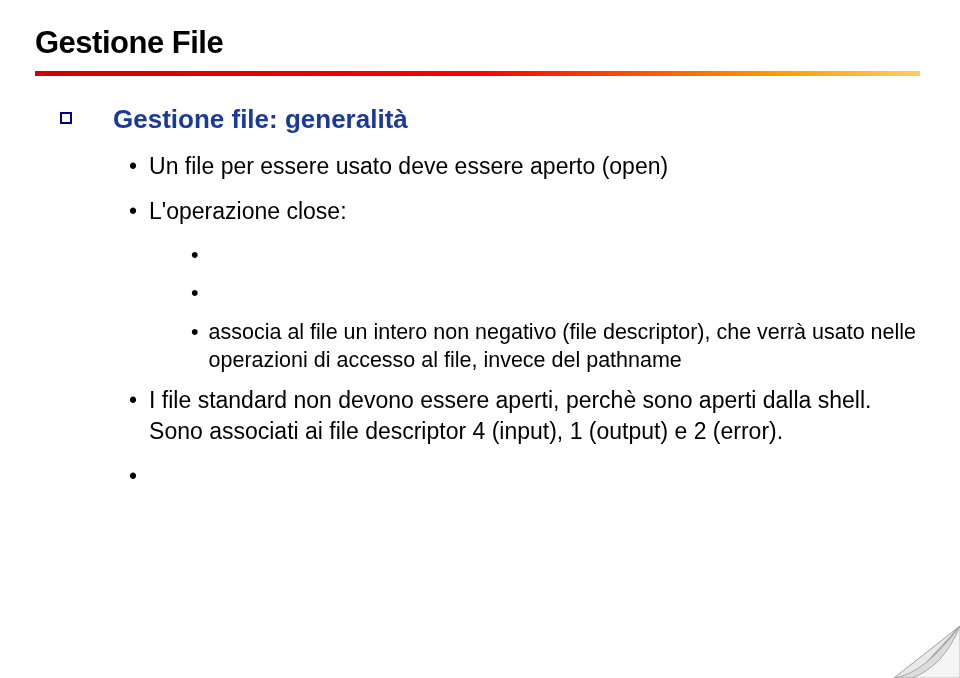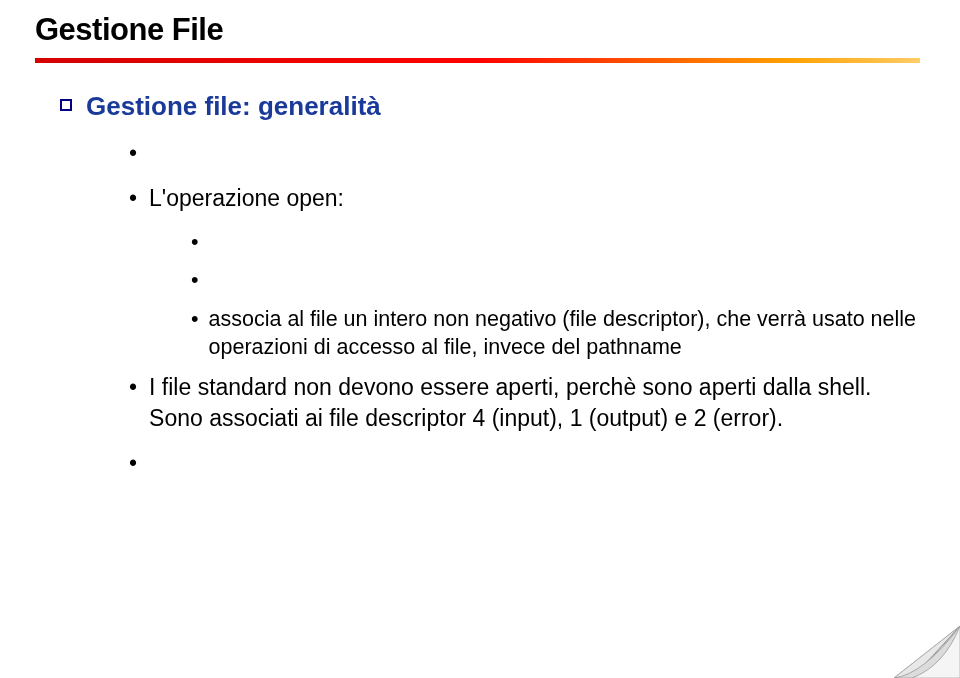--- a/index.html
+++ b/index.html
@@ -9,21 +9,21 @@
     }
     body {
       width: 960px;
       height: 678px;
       background: #ffffff;
       font-family: Arial, Helvetica, sans-serif;
       position: relative;
       overflow: hidden;
     }
     .slide {
-      padding: 12px 35px;
+      padding: 25px 35px;
       position: relative;
       height: 100%;
     }
     .title {
       font-size: 31px;
       font-weight: 900;
       color: #000;
       letter-spacing: -0.5px;
       margin-bottom: 10px;
     }
@@ -31,20 +31,21 @@
       height: 5px;
       width: 885px;
       background: linear-gradient(to right, #d40000 0%, #ff0000 50%, #ffa000 85%, #ffcc66 100%);
       margin-bottom: 28px;
     }
     .bullet-square {
       display: flex;
       align-items: flex-start;
       margin-left: 25px;
       margin-bottom: 16px;
+      gap: 27px;
     }
     .square {
       width: 12px;
       height: 12px;
       border: 2px solid #000080;
       background: #fff;
       margin-top: 8px;
       margin-right: 14px;
       flex-shrink: 0;
     }
@@ -100,24 +101,25 @@
   <div class="underline"></div>
 
   <div class="bullet-square">
     <div class="square"></div>
     <div class="heading">Gestione file: generalità</div>
   </div>
 
   <div class="sub-list">
     <div class="sub-item">
       <span class="dot">•</span>
+      <span>Un file per essere usato deve essere aperto (open)</span>
     </div>
     <div class="sub-item">
       <span class="dot">•</span>
-      <span>L'operazione open:</span>
+      <span>L'operazione close:</span>
     </div>
   </div>
 
   <div class="sub-sub-list">
     <div class="sub-sub-item">
       <span class="dot">•</span>
     </div>
     <div class="sub-sub-item">
       <span class="dot">•</span>
     </div>

